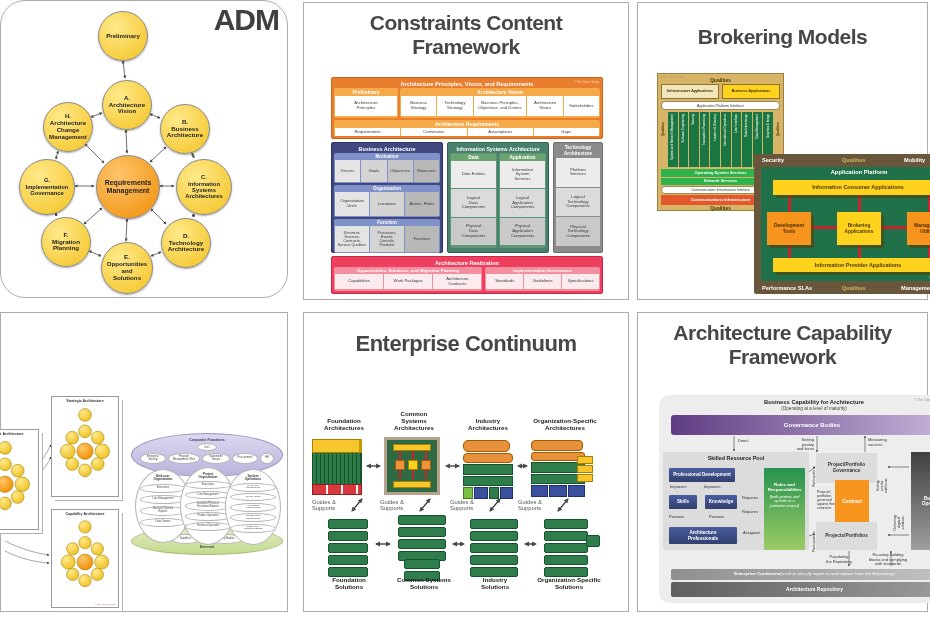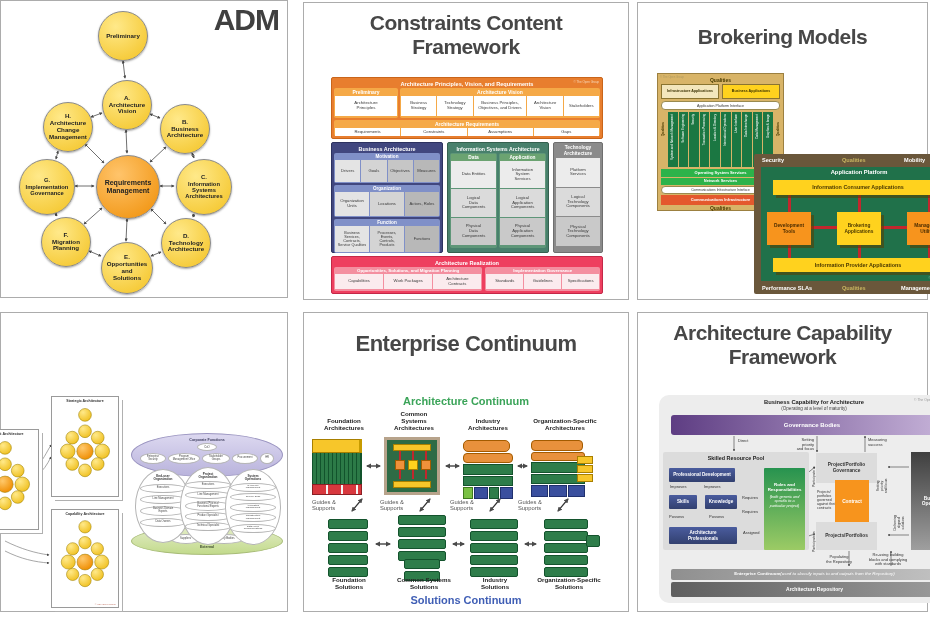--- a/index.html
+++ b/index.html
@@ -84,21 +84,21 @@
         <circle cx="14" cy="50" r="8" fill="url(#gy)"></circle>
         <circle cx="19" cy="35" r="7" fill="url(#gy)"></circle>
         <circle cx="33" cy="50" r="9" fill="url(#go)"></circle>
       </g>
     </symbol>
   </defs>
 </svg>
 
 <div id="page">
 
-  <div class="panel" style="left:0;top:2;width:288;height:298px;width:288px;">
+  <div class="panel" style="left:0;top:2;width:288;height:298px;width:288px;border-radius:25px;">
     <div class="x" style="right:8px;top:2px;font-size:30px;font-weight:bold;color:#404040;letter-spacing:-1px;">ADM</div>
     <svg class="x" style="left:0;top:0;" width="286" height="296">
       <g stroke="#4a4a4a" stroke-width="0.8" marker-start="url(#ah)" marker-end="url(#ah)">
         <line x1="122" y1="60" x2="124" y2="77"></line>
         <line x1="149" y1="113" x2="159" y2="117"></line>
         <line x1="191" y1="152" x2="193" y2="157"></line>
         <line x1="193" y1="213" x2="192" y2="216"></line>
         <line x1="160" y1="251" x2="150" y2="255"></line>
         <line x1="100" y1="255" x2="88" y2="250"></line>
         <line x1="56" y1="215" x2="54" y2="212"></line>
@@ -467,21 +467,20 @@
         <div class="oval" style="width:44px;height:7px;margin:1.5px auto 0;font-size:2.5px;">Infrastructure
 Management</div>
         <div class="oval" style="width:44px;height:7px;margin:1.5px auto 0;font-size:2.5px;">Data/Voice
 Communications</div>
       </div>
     </div>
   </div>
 
   <div class="panel" style="left:303px;top:312px;width:326px;height:300px;">
     <div class="ttl" style="top:18px;font-size:22px;">Enterprise Continuum</div>
-    <div class="x ctr b" style="left:0;right:0;top:82px;font-size:11px;color:#3BA459;">Architecture Continuum</div>
 
     <div class="eclab" style="left:8px;top:104px;width:64px;">Foundation
 Architectures</div>
     <div class="eclab" style="left:82px;top:97px;width:56px;">Common
 Systems
 Architectures</div>
     <div class="eclab" style="left:156px;top:104px;width:56px;">Industry
 Architectures</div>
     <div class="eclab" style="left:216px;top:104px;width:90px;">Organization-Specific
 Architectures</div>
@@ -611,21 +610,20 @@
 
     <div class="eclab" style="left:10px;top:263px;width:70px;">Foundation
 Solutions</div>
     <div class="eclab" style="left:82px;top:263px;width:76px;">Common Systems
 Solutions</div>
     <div class="eclab" style="left:160px;top:263px;width:62px;">Industry
 Solutions</div>
     <div class="eclab" style="left:226px;top:263px;width:78px;">Organization-Specific
 Solutions</div>
 
-    <div class="x ctr b" style="left:0;right:0;top:281px;font-size:11px;color:#3F5EB5;">Solutions Continuum</div>
   </div>
 
   <div class="panel" style="left:637px;top:312px;width:291px;height:300px;overflow:visible;">
     <div class="ttl" style="top:8px;">Architecture Capability
 Framework</div>
 
     <div class="x" style="left:21px;top:82px;width:299px;height:208px;background:#EDEDED;border-radius:10px;">
       <div class="x" style="left:255px;top:3px;font-size:3.4px;color:#9a9a9a;white-space:nowrap;">© The Open Group</div>
       <div class="x ctr b" style="left:55px;top:4px;width:200px;font-size:5.8px;color:#222;">Business Capability for Architecture</div>
       <div class="x ctr" style="left:55px;top:11px;width:200px;font-size:4.6px;color:#444;">(Operating at a level of maturity)</div>

